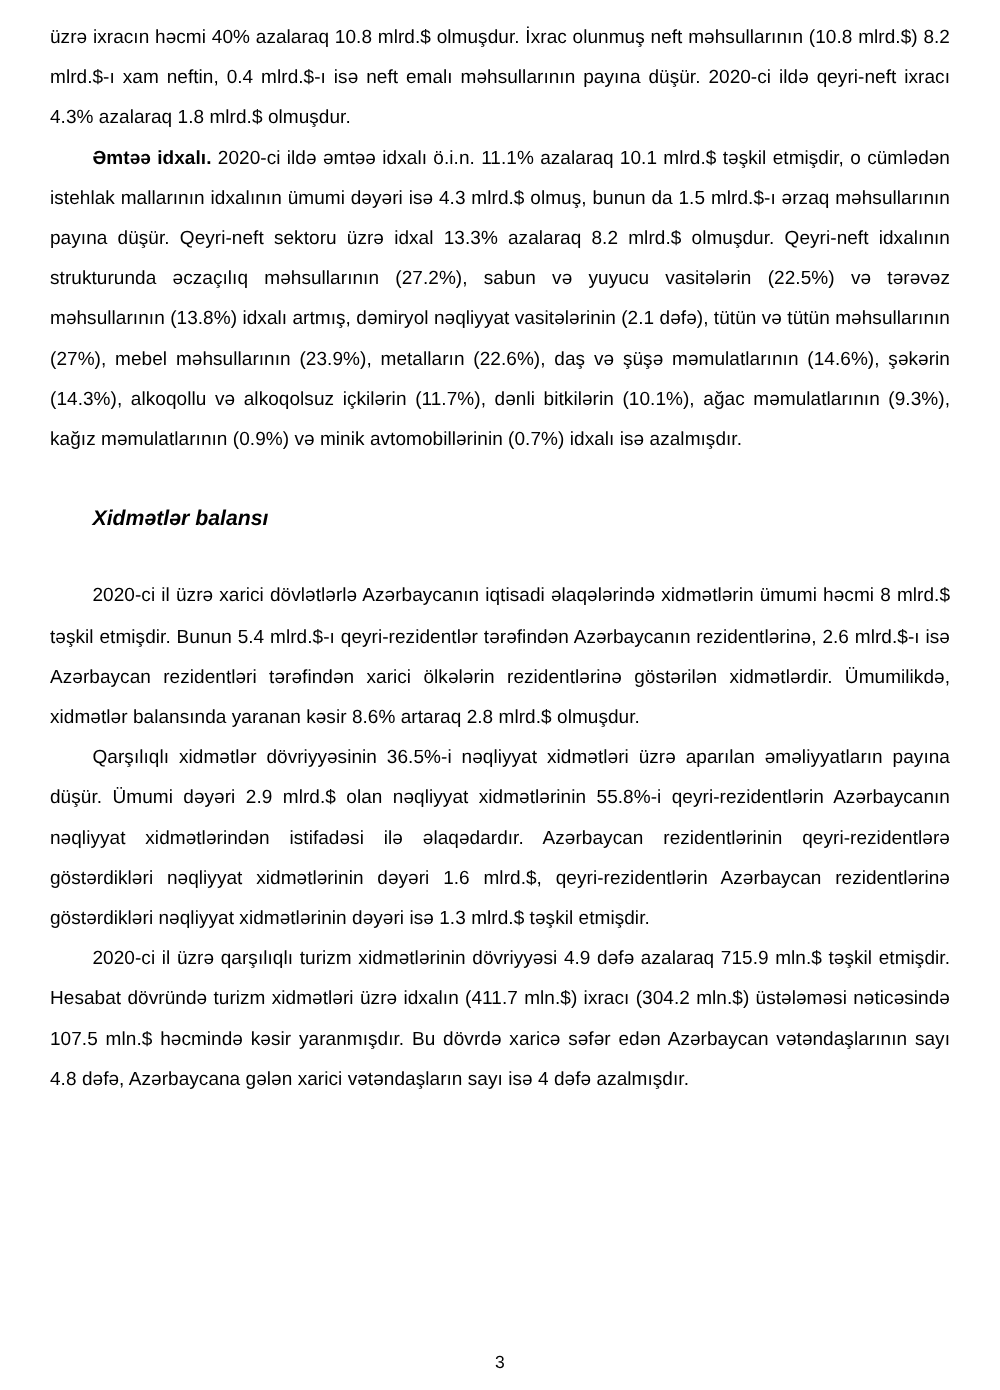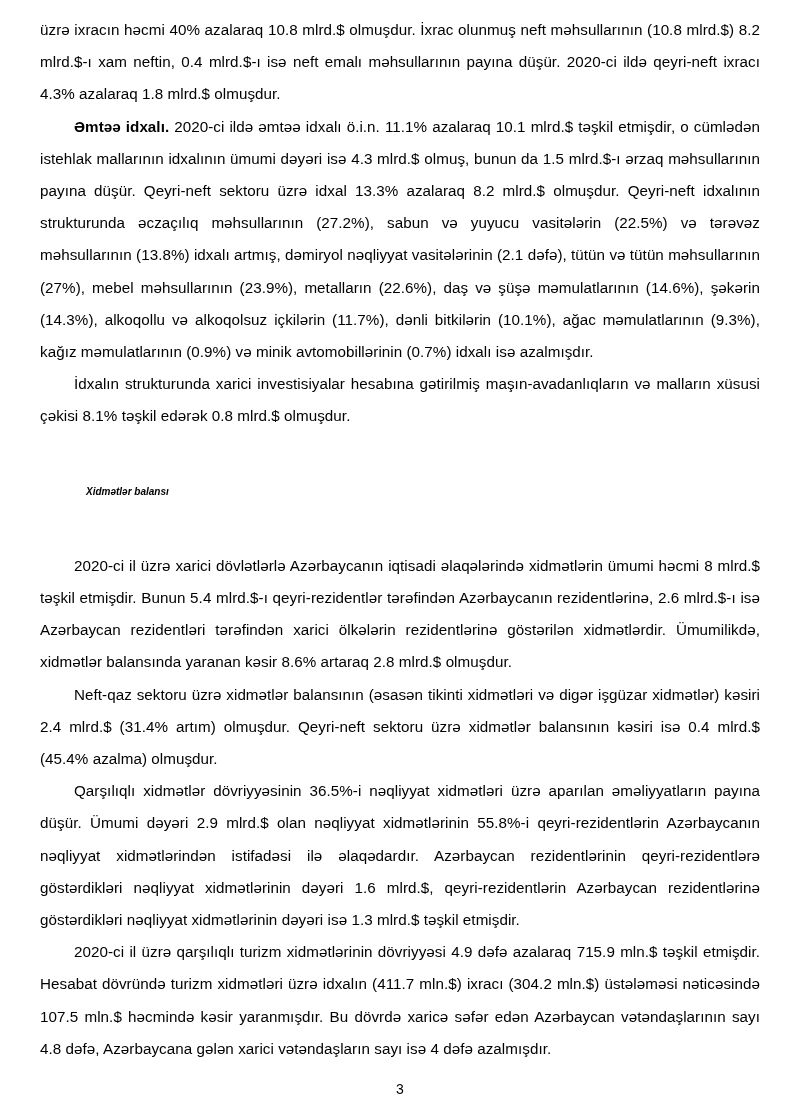--- a/index.html
+++ b/index.html
@@ -34,24 +34,24 @@
   }
   .spacer-lg {
     height: 31px;
   }
   .spacer-sm {
     height: 30px;
   }
   .section-heading {
     font-style: italic;
     font-weight: bold;
-    font-size: 10px;
+    font-size: 17px;
     line-height: 32.2px;
     text-indent: 34px;
-    margin: 12px;
+    margin: 0;
   }
   .lead {
     font-weight: bold;
   }
   .page-number {
     position: absolute;
     left: 0;
     right: 0;
     bottom: 14px;
     text-align: center;
@@ -61,31 +61,29 @@
 </style>
 </head>
 <body>
 
 <div class="page">
 
   <p>üzrə ixracın həcmi 40% azalaraq 10.8 mlrd.$ olmuşdur. İxrac olunmuş neft məhsullarının (10.8 mlrd.$) 8.2 mlrd.$-ı xam neftin, 0.4 mlrd.$-ı isə neft emalı məhsullarının payına düşür. 2020-ci ildə qeyri-neft ixracı 4.3% azalaraq 1.8 mlrd.$ olmuşdur.</p>
 
   <p class="indent"><span class="lead">Əmtəə idxalı.</span><span> 2020-ci ildə əmtəə idxalı ö.i.n. 11.1% azalaraq 10.1 mlrd.$ təşkil etmişdir, o cümlədən istehlak mallarının idxalının ümumi dəyəri isə 4.3 mlrd.$ olmuş, bunun da 1.5 mlrd.$-ı ərzaq məhsullarının payına düşür. Qeyri-neft sektoru üzrə idxal 13.3% azalaraq 8.2 mlrd.$ olmuşdur. Qeyri-neft idxalının strukturunda əczaçılıq məhsullarının (27.2%), sabun və yuyucu vasitələrin (22.5%) və tərəvəz məhsullarının (13.8%) idxalı artmış, dəmiryol nəqliyyat vasitələrinin (2.1 dəfə), tütün və tütün məhsullarının (27%), mebel məhsullarının (23.9%), metalların (22.6%), daş və şüşə məmulatlarının (14.6%), şəkərin (14.3%), alkoqollu və alkoqolsuz içkilərin (11.7%), dənli bitkilərin (10.1%), ağac məmulatlarının (9.3%), kağız məmulatlarının (0.9%) və minik avtomobillərinin (0.7%) idxalı isə azalmışdır.</span></p>
 
-  <p class="indent">İdxalın strukturunda xarici investisiyalar hesabına gətirilmiş maşın-avadanlıqların və malların xüsusi çəkisi 8.1% təşkil edərək 0.8 mlrd.$ olmuşdur.</p>
 
   <div class="spacer-lg"></div>
 
   <h2 class="section-heading">Xidmətlər balansı</h2>
 
   <div class="spacer-sm"></div>
 
   <p class="indent">2020-ci il üzrə xarici dövlətlərlə Azərbaycanın iqtisadi əlaqələrində xidmətlərin ümumi həcmi 8 mlrd.$ təşkil etmişdir. Bunun 5.4 mlrd.$-ı qeyri-rezidentlər tərəfindən Azərbaycanın rezidentlərinə, 2.6 mlrd.$-ı isə Azərbaycan rezidentləri tərəfindən xarici ölkələrin rezidentlərinə göstərilən xidmətlərdir. Ümumilikdə, xidmətlər balansında yaranan kəsir 8.6% artaraq 2.8 mlrd.$ olmuşdur.</p>
 
-  <p class="indent">Neft-qaz sektoru üzrə xidmətlər balansının (əsasən tikinti xidmətləri və digər işgüzar xidmətlər) kəsiri 2.4 mlrd.$ (31.4% artım) olmuşdur. Qeyri-neft sektoru üzrə xidmətlər balansının kəsiri isə 0.4 mlrd.$ (45.4% azalma) olmuşdur.</p>
 
   <p class="indent"> Qarşılıqlı xidmətlər dövriyyəsinin 36.5%-i nəqliyyat xidmətləri üzrə aparılan əməliyyatların payına düşür. Ümumi dəyəri 2.9 mlrd.$ olan nəqliyyat xidmətlərinin 55.8%-i qeyri-rezidentlərin Azərbaycanın nəqliyyat xidmətlərindən istifadəsi ilə əlaqədardır. Azərbaycan rezidentlərinin qeyri-rezidentlərə göstərdikləri nəqliyyat xidmətlərinin dəyəri 1.6 mlrd.$, qeyri-rezidentlərin Azərbaycan rezidentlərinə göstərdikləri nəqliyyat xidmətlərinin dəyəri isə 1.3 mlrd.$ təşkil etmişdir.</p>
 
 
   <p class="indent">2020-ci il üzrə qarşılıqlı turizm xidmətlərinin dövriyyəsi 4.9 dəfə azalaraq 715.9 mln.$ təşkil etmişdir. Hesabat dövründə turizm xidmətləri üzrə idxalın (411.7 mln.$) ixracı (304.2 mln.$) üstələməsi nəticəsində 107.5 mln.$ həcmində kəsir yaranmışdır. Bu dövrdə xaricə səfər edən Azərbaycan vətəndaşlarının sayı 4.8 dəfə, Azərbaycana gələn xarici vətəndaşların sayı isə 4 dəfə azalmışdır.</p>
 
   <div class="page-number">3</div>
 
 </div>
 

